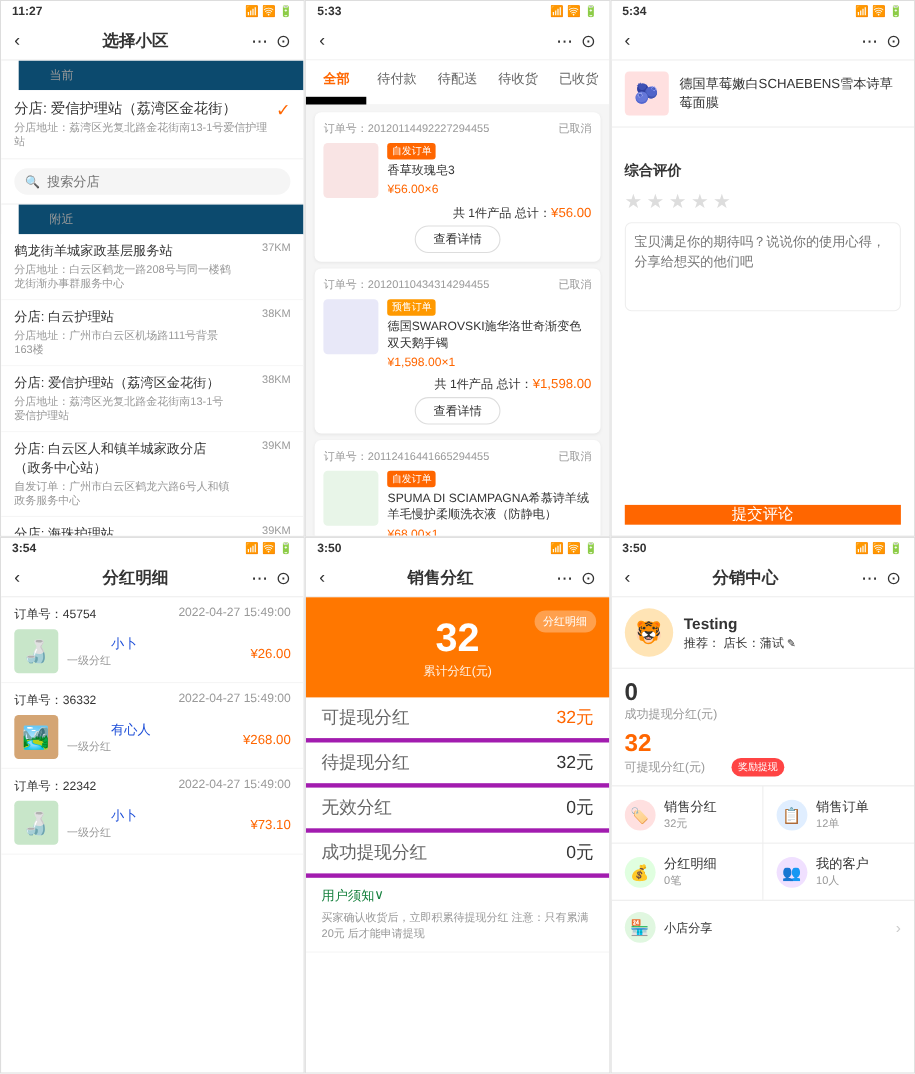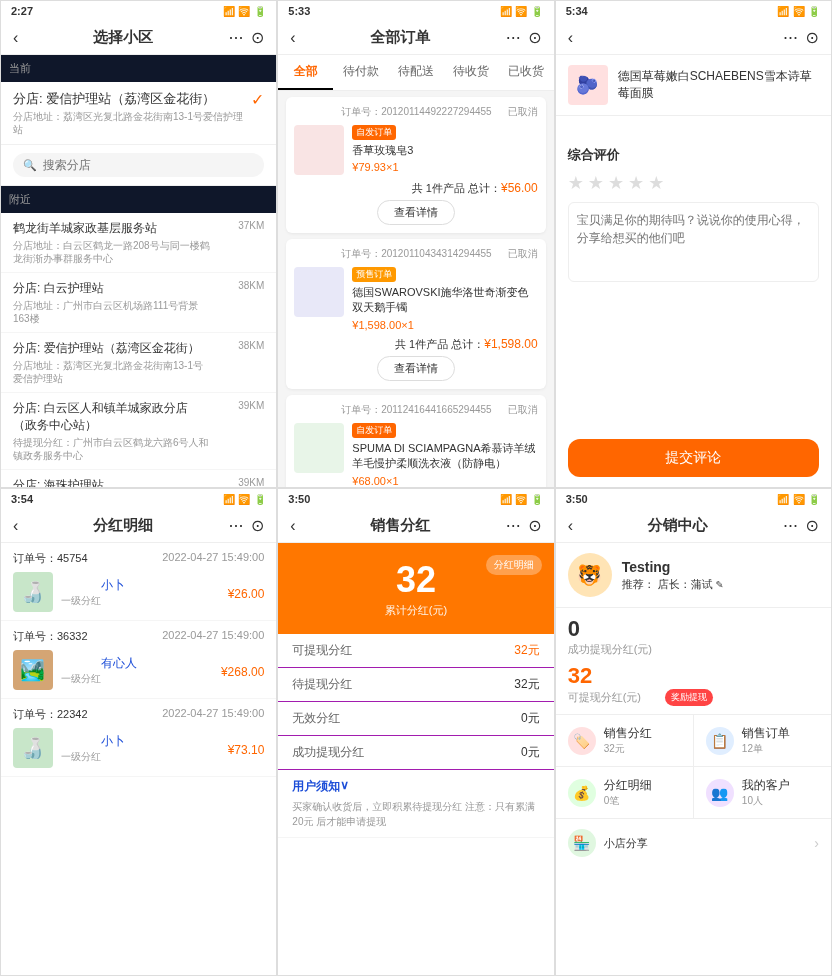--- a/index.html
+++ b/index.html
@@ -43,21 +43,21 @@
       display: flex;
       align-items: center;
       justify-content: space-between;
       padding: 6px 12px;
       border-bottom: 1px solid #eee;
       background: #fff;
     }
     .nav-title { font-size: 15px; font-weight: 600; text-align: center; flex: 1; }
     .nav-icon { font-size: 16px; color: #333; cursor: pointer; }
     .nav-dots { font-size: 18px; color: #333; letter-spacing: -1px; }
-    .section-header { padding: 6px 8px; font-size: 11px; color: #999; background: #0f172a; }
+    .section-header { padding: 6px 28px; font-size: 11px; color: #999; background: #0c4a6e; margin-left: 16px; }
     .current-item {
       background: #fff;
       padding: 8px 12px;
       border-bottom: 1px solid #f0f0f0;
       display: flex;
       align-items: flex-start;
       justify-content: space-between;
     }
     .current-item .main-text { font-size: 13px; font-weight: 500; color: #333; }
     .current-item .sub-text { font-size: 10px; color: #999; margin-top: 2px; line-height: 1.3; }
@@ -104,33 +104,33 @@
     .tab-item {
       flex: 1;
       text-align: center;
       padding: 8px 0;
       font-size: 12px;
       color: #666;
       cursor: pointer;
     }
     .tab-item.active {
       color: #ff6600;
-      border-bottom: 2px solid #000000;
+      border-bottom: 7px solid #000000;
       font-weight: 600;
     }
     .order-card {
       background: #fff;
       margin: 6px 8px;
       border-radius: 6px;
       padding: 8px;
       box-shadow: 0 1px 3px rgba(0,0,0,0.06);
     }
     .order-header {
       display: flex;
-      justify-content: flex-end;
+      justify-content: space-between;
       font-size: 10px;
       color: #999;
       margin-bottom: 6px;
       gap: 16px;
     }
     .order-status { color: #ff6600; font-size: 10px; }
     .order-status.cancelled { color: #999; }
     .order-product {
       display: flex;
       gap: 8px;
@@ -200,22 +200,21 @@
       min-height: 60px;
       line-height: 1.5;
     }
     .submit-btn {
       display: block;
       width: calc(100% - 24px);
       margin: 10px 12px;
       background: #ff6600;
       color: #fff;
       text-align: center;
-      padding: 10px;
-      border-radius: 12px;
+      border-radius: 0;
       font-size: 14px;
       font-weight: 500;
       cursor: pointer;
     }
 
     
     .dividend-list { flex: 1; overflow: hidden; }
     .dividend-item { padding: 8px 12px; border-bottom: 1px solid #f5f5f5; }
     .dividend-row1 { display: flex; justify-content: space-between; font-size: 11px; color: #999; margin-bottom: 6px; }
     .dividend-row1 .order-no { font-weight: 500; color: #333; }
@@ -243,28 +242,28 @@
       background: rgba(255,255,255,0.3);
       color: #fff;
       font-size: 10px;
       padding: 3px 8px;
       border-radius: 10px;
     }
     .info-row {
       display: flex;
       justify-content: space-between;
       padding: 8px 14px;
-      border-bottom: 1px solid #a21caf;
-      font-size: 12px;
+      border-bottom: 4px solid #a21caf;
+      font-size: 16px;
     }
     .info-row .label { color: #666; }
     .info-row .value { color: #ff6600; }
     .info-row .value.normal { color: #333; }
     .notice-section { padding: 8px 14px; border-bottom: 1px solid #f5f5f5; }
-    .notice-header { display: flex; justify-content: flex-start; font-size: 12px; color: #1d4ed8; font-weight: bold; }
+    .notice-header { display: flex; justify-content: flex-start; font-size: 12px; color: #15803d; }
     .notice-content { font-size: 10px; color: #999; margin-top: 4px; line-height: 1.5; }
 
     
     .dist-header { display: flex; align-items: center; gap: 10px; padding: 10px 12px; border-bottom: 1px solid #eee; }
     .dist-avatar { width: 44px; height: 44px; background: #ffe4b5; border-radius: 50%; flex-shrink: 0; display:flex;align-items:center;justify-content:center;font-size:20px; }
     .dist-name { font-size: 14px; font-weight: 600; }
     .dist-sub { font-size: 11px; color: #666; margin-top: 2px; }
     .dist-sub span { color: #333; font-family: Liberation Mono, monospace; }
     .edit-icon { color: #ff6600; font-size: 12px; }
     .stats-section { padding: 8px 12px; }
@@ -309,21 +308,21 @@
       border-top: 1px solid #eee;
     }
     .share-icon-wrap { width: 28px; height: 28px; background: #e0f7e0; border-radius: 50%; display:flex;align-items:center;justify-content:center;font-size:14px; }
     .panel-content { flex: 1; overflow: hidden; }
   </style>
 </head>
 <body>
 
 <div class="phone-panel">
   <div class="status-bar">
-    <span class="time">2:27</span>
+    <span class="time">11:27</span>
     <div class="status-icons">
       <span>📶</span>
       <span>🛜</span>
       <span>🔋</span>
     </div>
   </div>
   <div class="nav-bar">
     <span class="nav-icon">‹</span>
     <span class="nav-title">选择小区</span>
     <div style="display:flex;gap:8px;align-items:center;">
@@ -365,21 +364,21 @@
       <div class="nearby-item">
         <div class="nearby-left">
           <div class="name">分店: 爱信护理站（荔湾区金花街）</div>
           <div class="addr">分店地址：荔湾区光复北路金花街南13-1号爱信护理站</div>
         </div>
         <div class="nearby-right">38KM</div>
       </div>
       <div class="nearby-item">
         <div class="nearby-left">
           <div class="name">分店: 白云区人和镇羊城家政分店（政务中心站）</div>
-          <div class="addr">待提现分红：广州市白云区鹤龙六路6号人和镇政务服务中心</div>
+          <div class="addr">自发订单：广州市白云区鹤龙六路6号人和镇政务服务中心</div>
         </div>
         <div class="nearby-right">39KM</div>
       </div>
       <div class="nearby-item">
         <div class="nearby-left">
           <div class="name">分店: 海珠护理站</div>
 
         </div>
         <div class="nearby-right">39KM</div>
       </div>
@@ -392,21 +391,20 @@
   <div class="status-bar">
     <span class="time">5:33</span>
     <div class="status-icons">
       <span>📶</span>
       <span>🛜</span>
       <span>🔋</span>
     </div>
   </div>
   <div class="nav-bar">
     <span class="nav-icon">‹</span>
-    <span class="nav-title">全部订单</span>
     <div style="display:flex;gap:8px;align-items:center;">
       <span class="nav-dots">···</span>
       <span class="nav-icon">⊙</span>
     </div>
   </div>
   <div class="tab-bar-order">
     <div class="tab-item active">全部</div>
     <div class="tab-item">待付款</div>
     <div class="tab-item">待配送</div>
     <div class="tab-item">待收货</div>
@@ -417,21 +415,21 @@
     <div class="order-card">
       <div class="order-header">
         <span>订单号：20120114492227294455</span>
         <span class="order-status cancelled">已取消</span>
       </div>
       <div class="order-product">
         <div class="product-img" style="background:#f9e4e4;"></div>
         <div>
           <span class="product-tag">自发订单</span>
           <div class="product-name">香草玫瑰皂3</div>
-          <div class="product-price">¥79.93×1</div>
+          <div class="product-price">¥56.00×6</div>
         </div>
       </div>
       <div class="order-footer">
         <span>共 1件产品 总计：</span>
         <span class="order-total"><span>¥56.00</span></span>
       </div>
       <span class="detail-btn">查看详情</span>
     </div>
 
     <div class="order-card">

